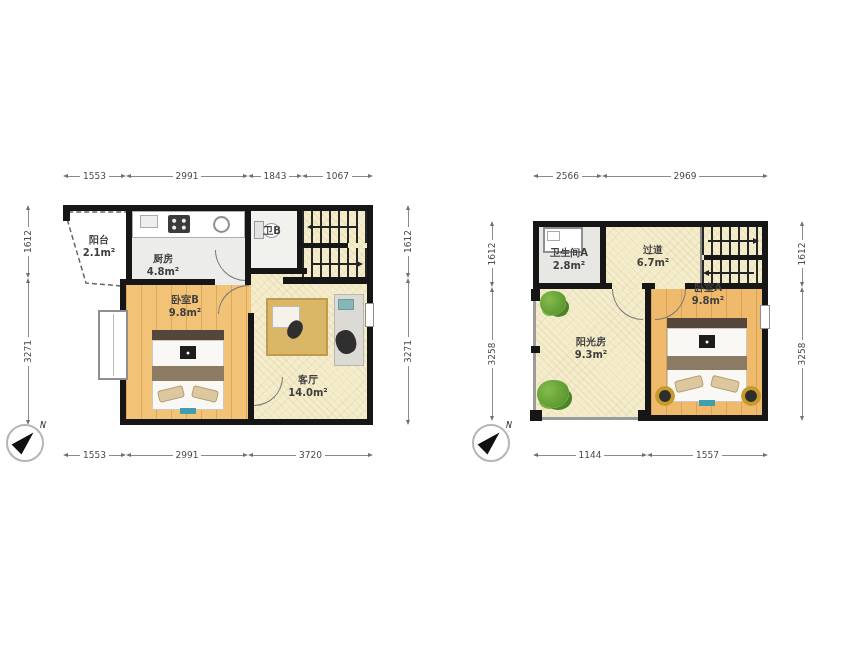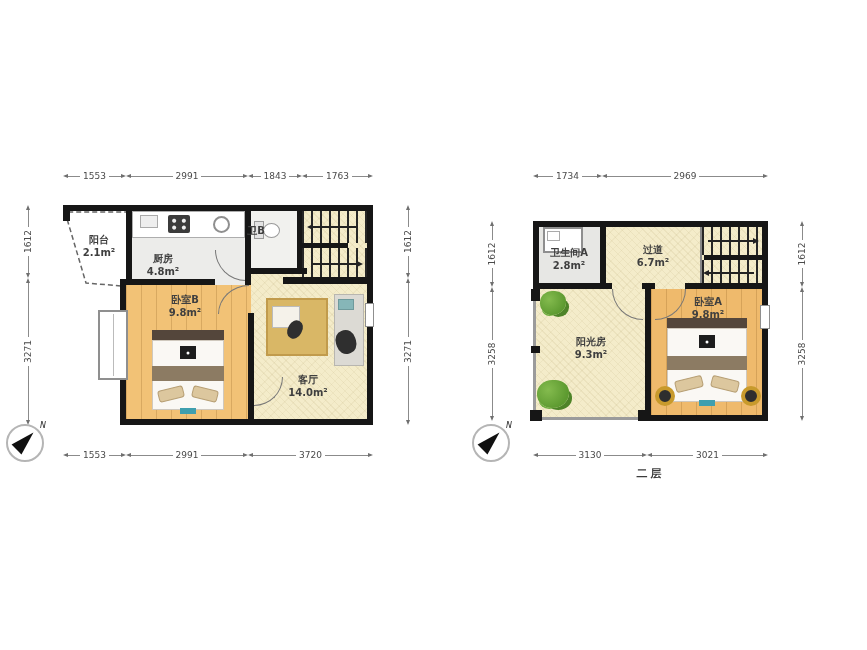--- a/index.html
+++ b/index.html
@@ -135,21 +135,21 @@
     <div class="window" style="left:365px;top:303px;width:9px;height:24px;"></div>
 
     <div class="rlabel" style="left:64px;top:233px;width:70px;">
       <span class="nm">阳台</span>
       <span class="area">2.1m²</span>
     </div>
     <div class="rlabel" style="left:128px;top:252px;width:70px;">
       <span class="nm">厨房</span>
       <span class="area">4.8m²</span>
     </div>
-    <div class="rlabel" style="left:231px;top:224px;width:50px;">
+    <div class="rlabel" style="left:247px;top:224px;width:50px;">
       <span class="nm">卫B</span>
 
     </div>
     <div class="rlabel" style="left:150px;top:293px;width:70px;">
       <span class="nm">卧室B</span>
       <span class="area">9.8m²</span>
     </div>
     <div class="rlabel" style="left:273px;top:373px;width:70px;">
       <span class="nm">客厅</span>
       <span class="area">14.0m²</span>
@@ -166,21 +166,21 @@
           <span class="lab">2991</span>
           <span class="aR"></span>
         </div>
       <div class="dimseg" style="width:54px;">
           <span class="aL"></span>
           <span class="lab">1843</span>
           <span class="aR"></span>
         </div>
       <div class="dimseg" style="width:71px;">
           <span class="aL"></span>
-          <span class="lab">1763</span>
+          <span class="lab">1067</span>
           <span class="aR"></span>
         </div>
     </div>
     <div class="dimrow" style="left:63px;top:449px;width:310px;">
       <div class="dimseg" style="width:63px;">
           <span class="aL"></span>
           <span class="lab">1553</span>
           <span class="aR"></span>
         </div>
       <div class="dimseg" style="width:122px;">
@@ -281,46 +281,46 @@
       <span class="area">2.8m²</span>
     </div>
     <div class="rlabel" style="left:618px;top:243px;width:70px;">
       <span class="nm">过道</span>
       <span class="area">6.7m²</span>
     </div>
     <div class="rlabel" style="left:556px;top:335px;width:70px;">
       <span class="nm">阳光房</span>
       <span class="area">9.3m²</span>
     </div>
-    <div class="rlabel" style="left:673px;top:295px;width:70px;">
+    <div class="rlabel" style="left:673px;top:281px;width:70px;">
       <span class="nm">卧室A</span>
       <span class="area">9.8m²</span>
     </div>
 
     <div class="dimrow" style="left:533px;top:170px;width:235px;">
       <div class="dimseg" style="width:69px;">
           <span class="aL"></span>
-          <span class="lab">1734</span>
+          <span class="lab">2566</span>
           <span class="aR"></span>
         </div>
       <div class="dimseg" style="width:166px;">
           <span class="aL"></span>
           <span class="lab">2969</span>
           <span class="aR"></span>
         </div>
     </div>
     <div class="dimrow" style="left:533px;top:449px;width:235px;">
       <div class="dimseg" style="width:114px;">
           <span class="aL"></span>
-          <span class="lab">3130</span>
+          <span class="lab">1144</span>
           <span class="aR"></span>
         </div>
       <div class="dimseg" style="width:121px;">
           <span class="aL"></span>
-          <span class="lab">3021</span>
+          <span class="lab">1557</span>
           <span class="aR"></span>
         </div>
     </div>
     <div class="dimrow vert" style="left:486px;top:421px;width:200px;">
       <div class="dimseg" style="width:134px;">
           <span class="aL"></span>
           <span class="lab">3258</span>
           <span class="aR"></span>
         </div>
       <div class="dimseg" style="width:66px;">
@@ -339,16 +339,15 @@
           <span class="aL"></span>
           <span class="lab">1612</span>
           <span class="aR"></span>
         </div>
     </div>
 
     <div class="compass" style="left:472px;top:424px;width:38px;height:38px;">
       <div class="needle"></div>
       <span class="nlab">N</span>
     </div>
-    <div class="floorname" style="left:533px;top:466px;width:235px;">二层</div>
   </div>
 
 </div>
 
 </body></html>

